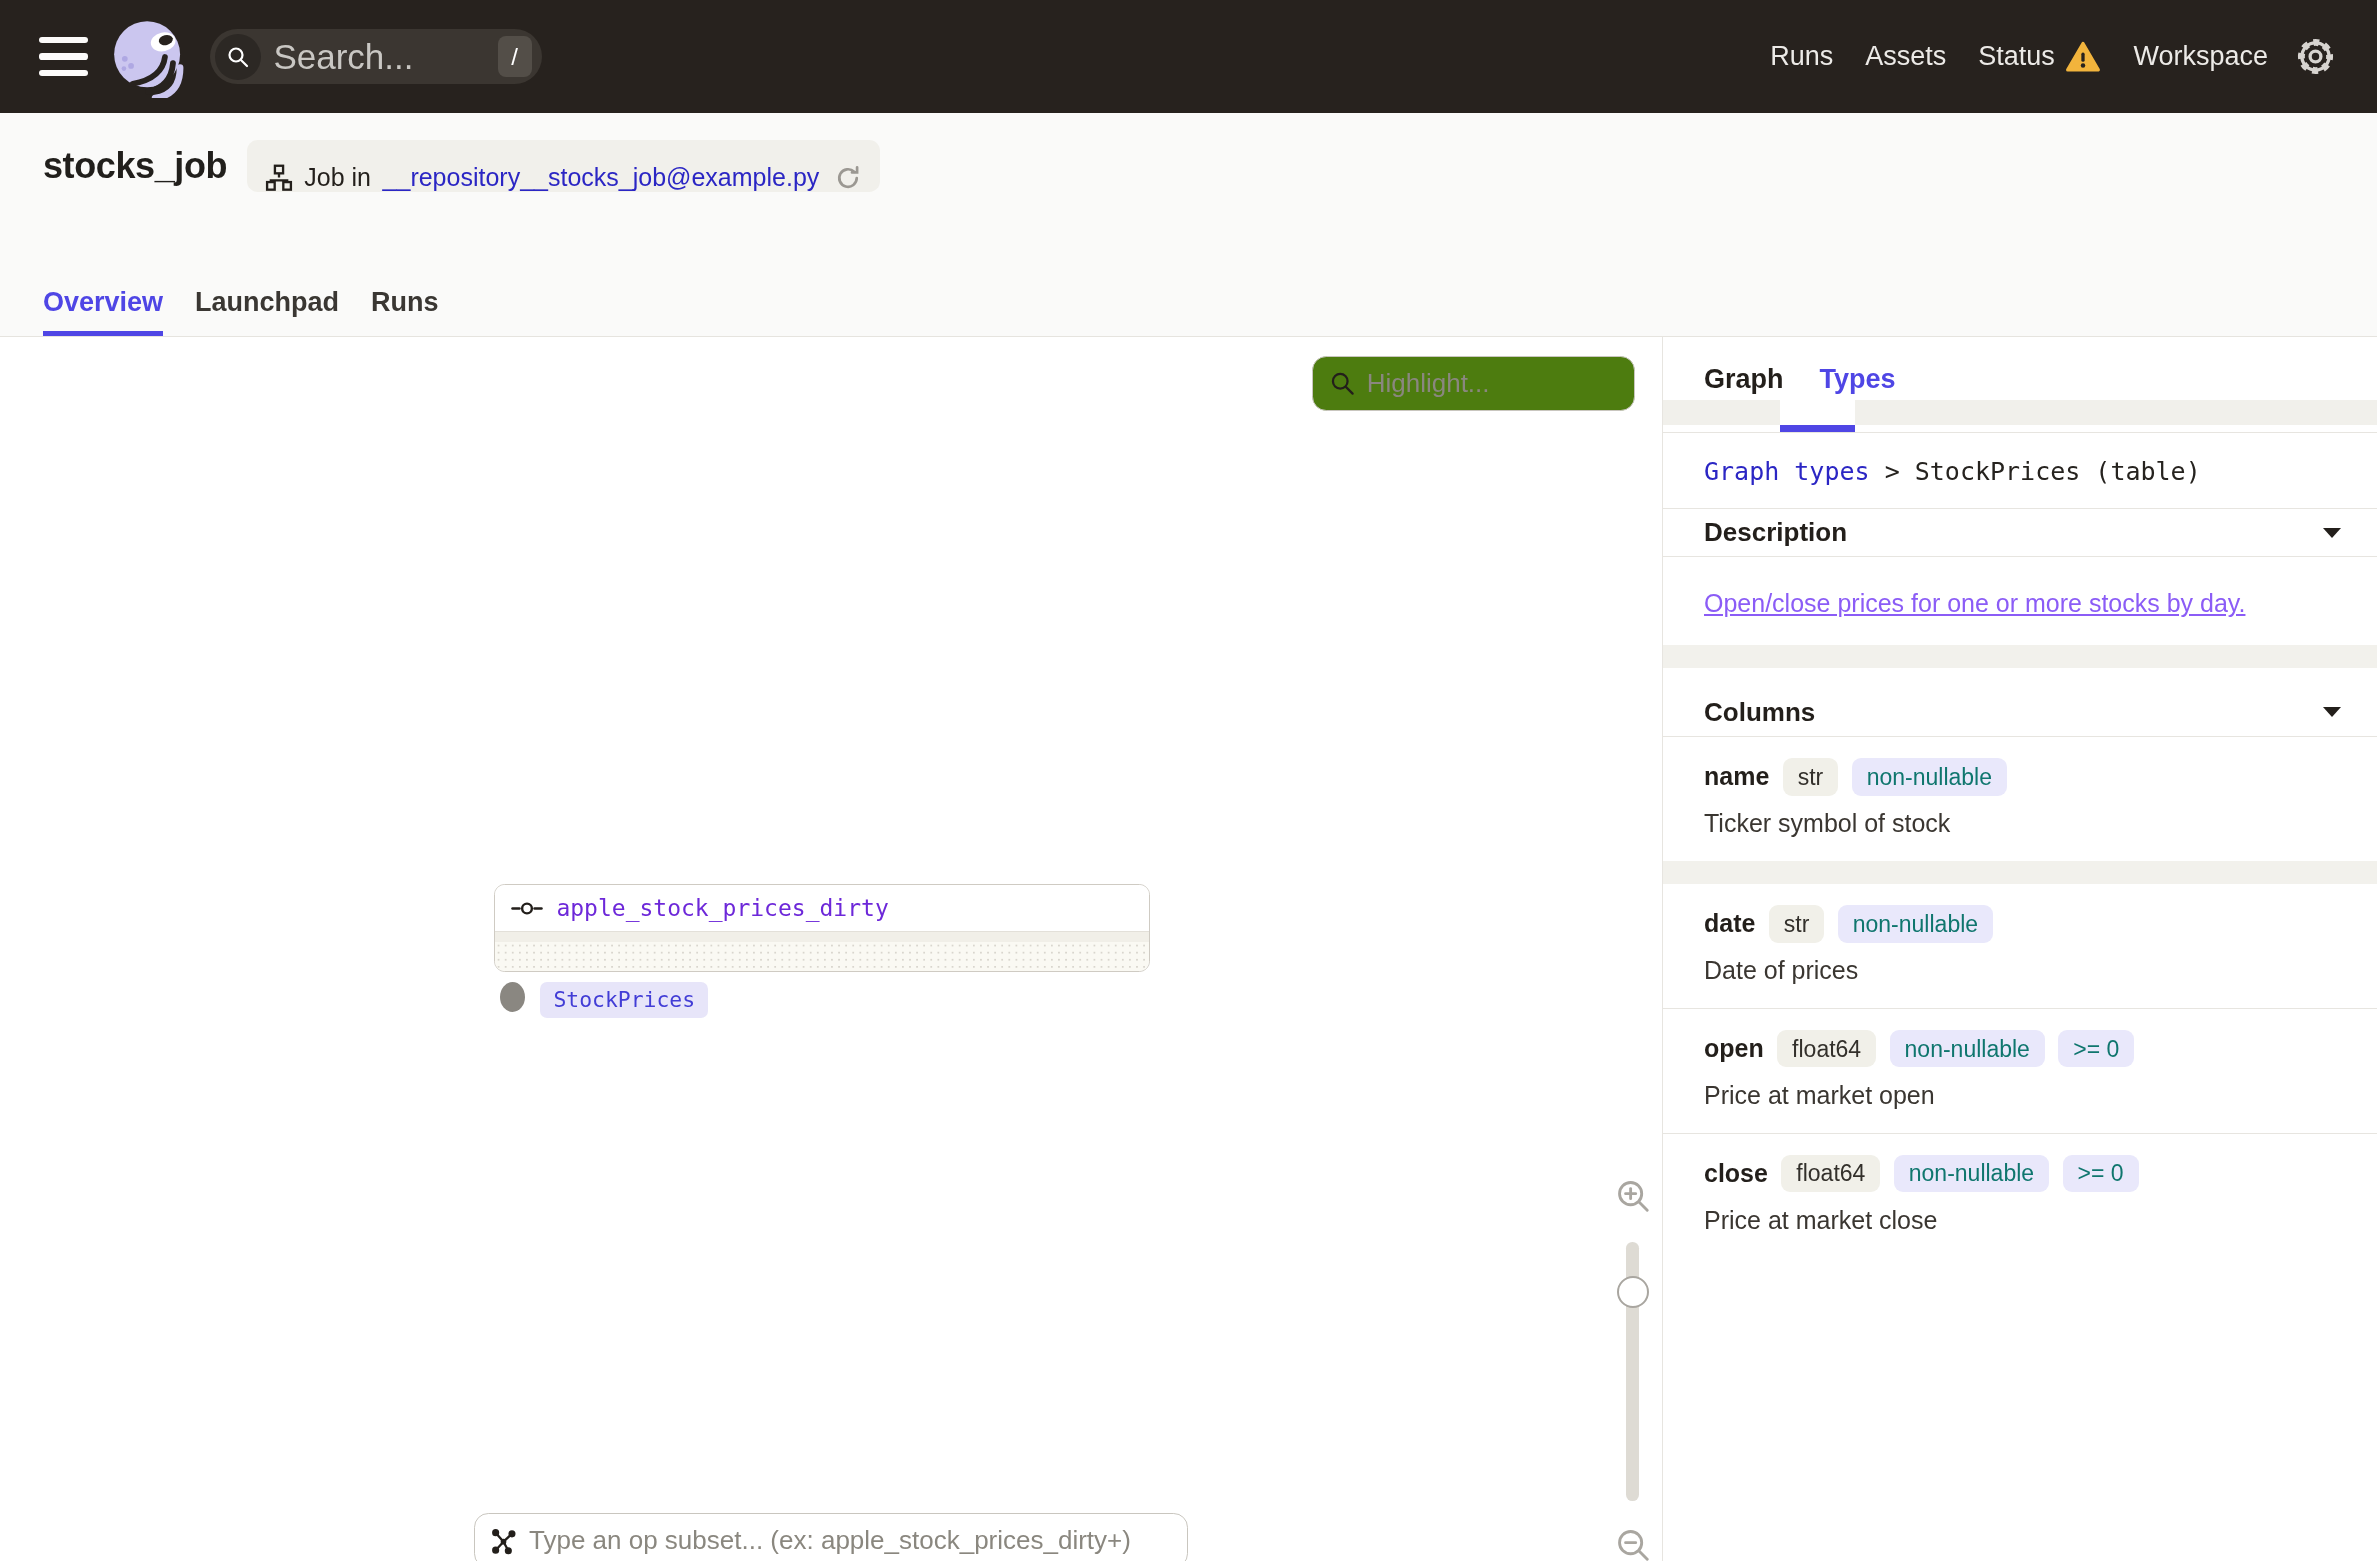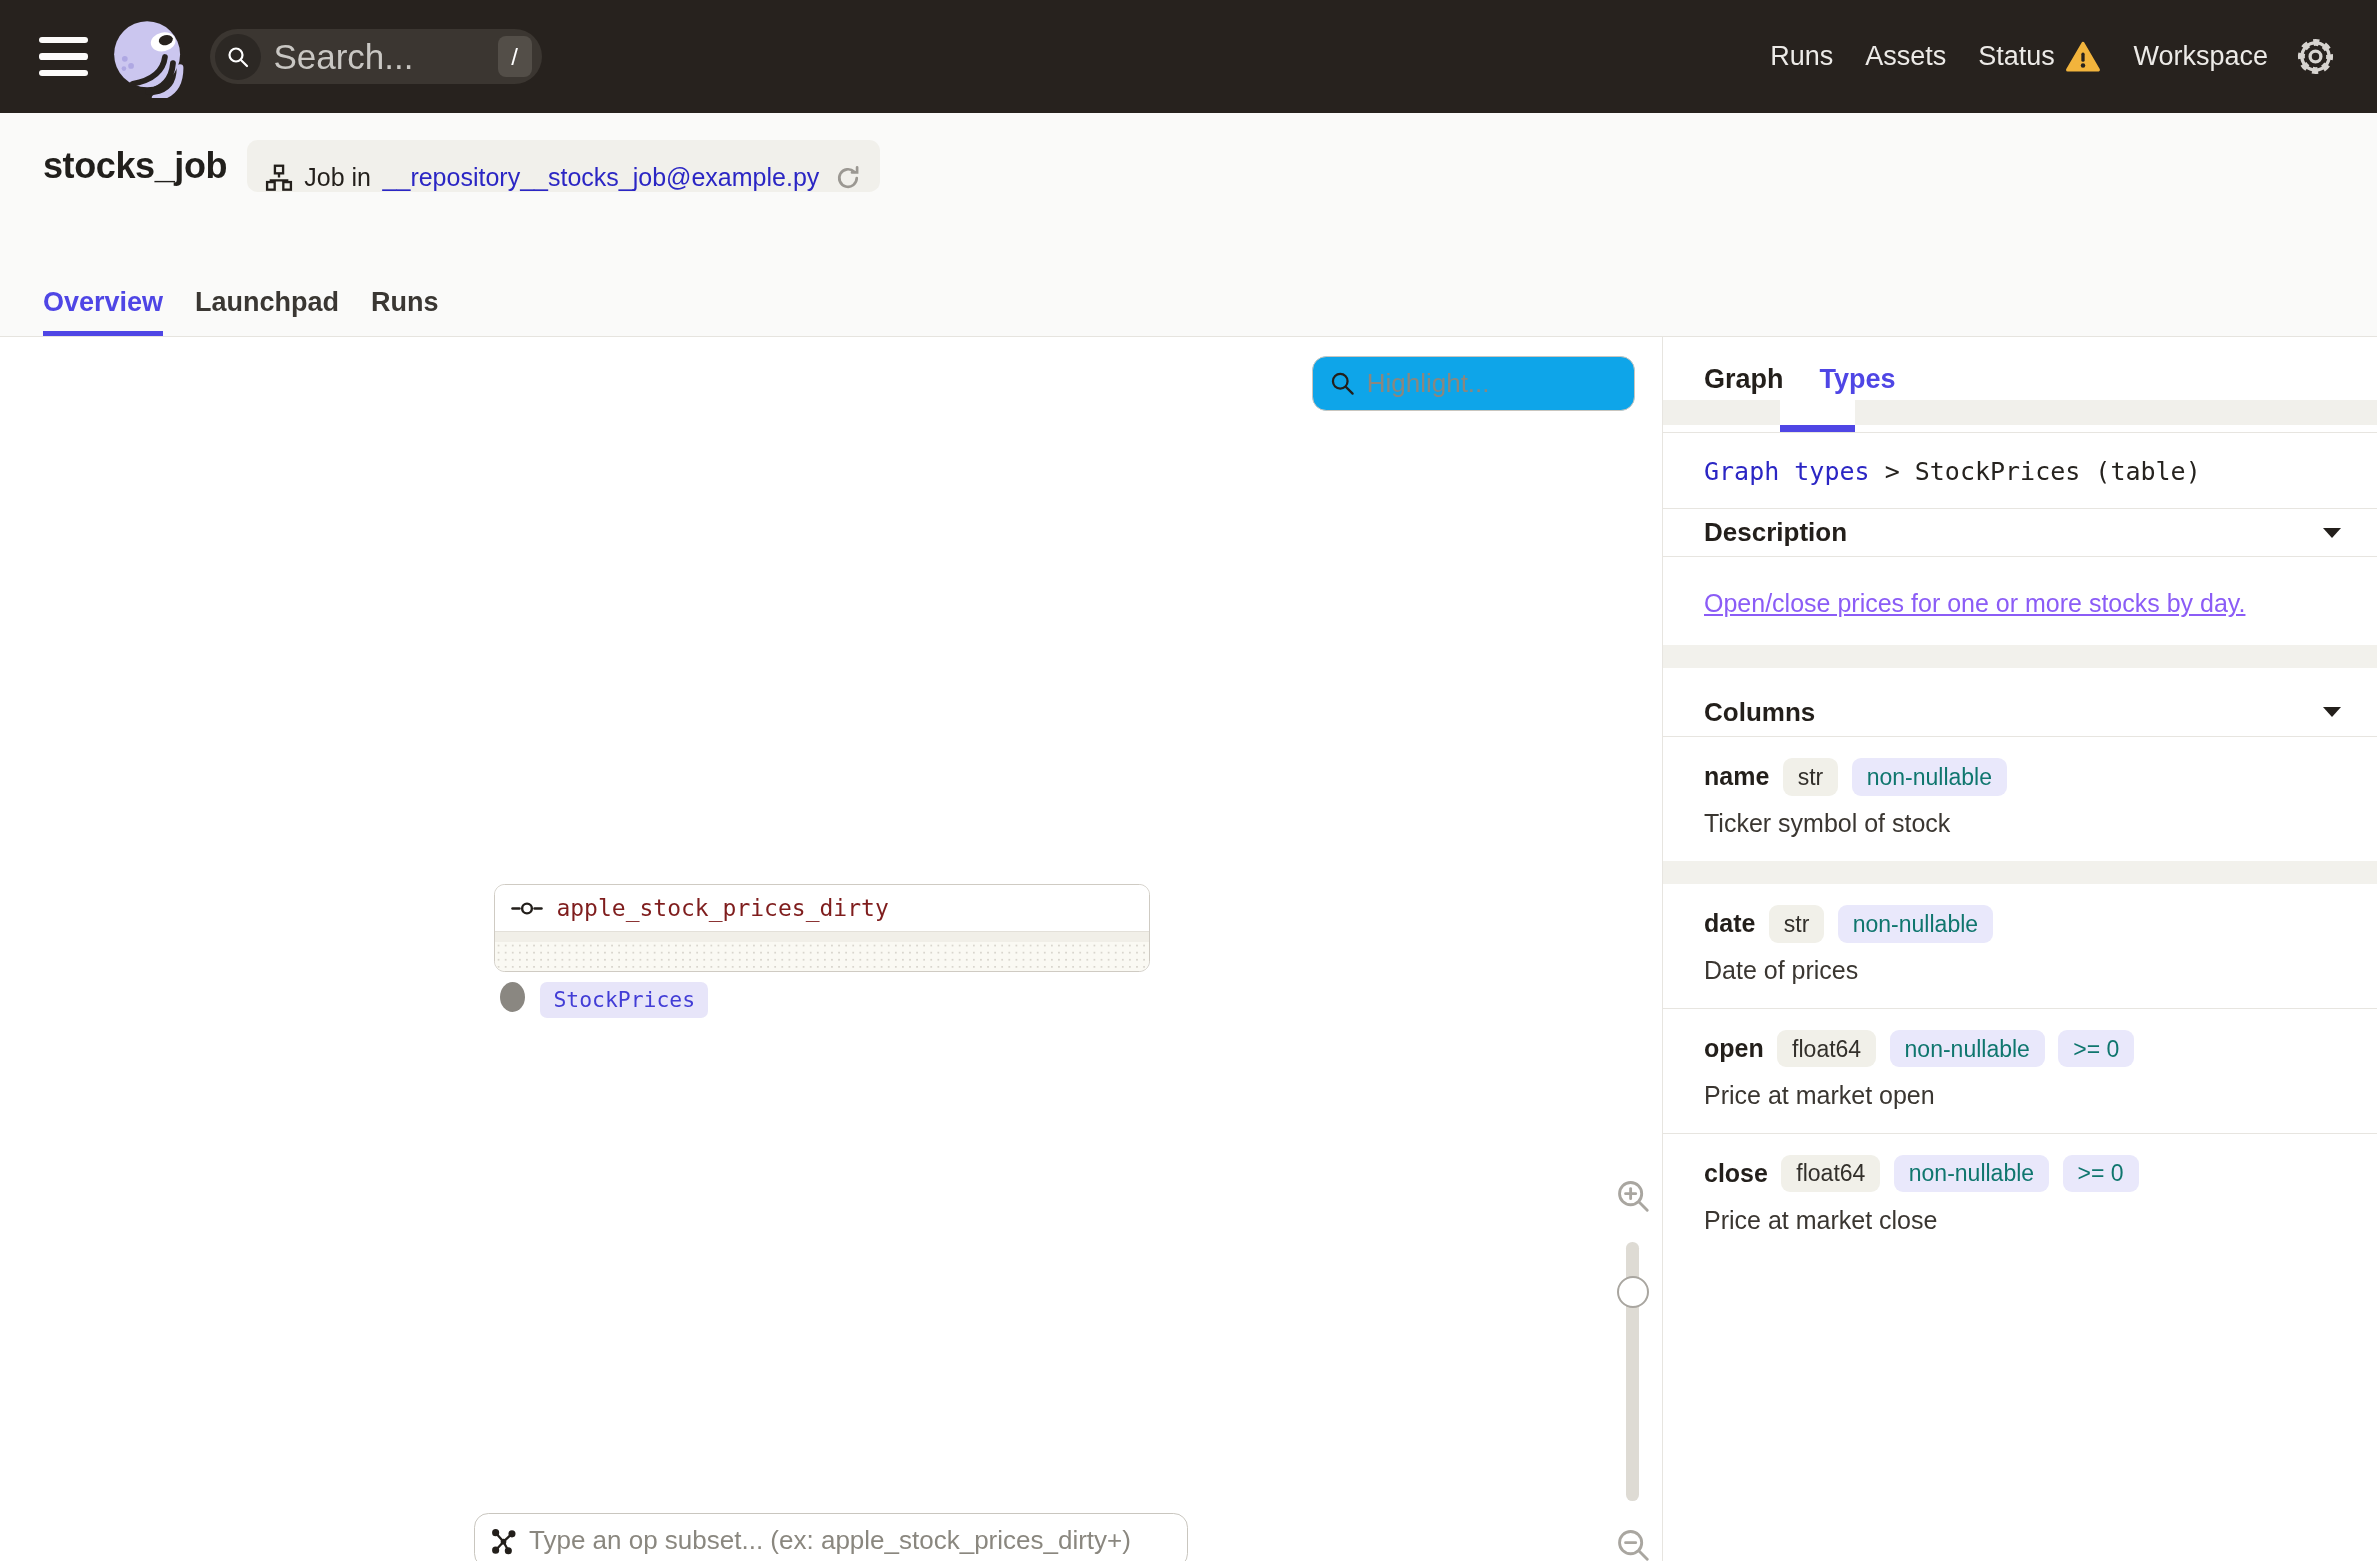--- a/index.html
+++ b/index.html
@@ -32,27 +32,27 @@
   .refresh-btn { background:none; border:none; cursor:pointer; display:flex; align-items:center; margin-left:3.6px; }
   .page-tabs { position:absolute; left:43px; bottom:0; display:flex; gap:32px; }
   .page-tab { position:relative; padding-bottom:18px; font-size:27px; font-weight:600; color:#3A3733; cursor:pointer; }
   .page-tab.active { color:#4F46E5; }
   .page-tab.active::after { content:""; position:absolute; left:0; right:0; bottom:0; height:5.4px; background:#4F46E5; }
 
   
   .main { display:flex; height:1251px; }
   .canvas { flex:1; position:relative; background:#FFFFFF; border-right:0.9px solid #E7E5E0; }
 
-  .highlight-box { position:absolute; top:19px; right:27px; width:323px; height:55px; border:1.8px solid #C9C6BF; border-radius:14.3px; background:#0ea5e9; display:flex; align-items:center; padding:0 14.3px 0 16px; gap:10.7px; }
+  .highlight-box { position:absolute; top:19px; right:27px; width:323px; height:55px; border:1.8px solid #C9C6BF; border-radius:14.3px; background:#4d7c0f; display:flex; align-items:center; padding:0 14.3px 0 16px; gap:10.7px; }
   .highlight-box input { flex:1; min-width:0; border:none; outline:none; font-size:26px; color:#231F1B; font-family:"Liberation Sans", sans-serif; background:transparent; }
   .highlight-box input::placeholder { color:#8A877F; opacity:1; }
 
   .op-node { position:absolute; left:494px; top:547px; width:656px; height:88px; border:1.8px solid #CFCBC3; border-radius:10.7px; background:#FFFFFF; overflow:hidden; display:flex; flex-direction:column; cursor:pointer; }
   .op-node-header { height:46px; display:flex; align-items:center; padding:0 16px; gap:13.4px; background:#FFFFFF; }
-  .op-node-label { font-size:23px; color:#7f1d1d; }
+  .op-node-label { font-size:23px; color:#6d28d9; }
   .op-node-strip { height:10.7px; background:#F1EFE8; border-top:0.9px solid #E3E0D9; }
   .op-node-body { flex:1; background-color:#FAF9F3; background-image:radial-gradient(#D9D6CE 1.2px, transparent 1.3px); background-size:7.1px 7.1px; }
 
   .op-output-row { position:absolute; left:500px; top:645px; display:flex; align-items:flex-start; gap:15px; }
   .output-ellipse { width:25px; height:30px; border-radius:50%; background:#8A8781; }
   .type-tag { font-size:21.4px; color:#423DD6; background:#E7E5F9; border-radius:7.1px; padding:5.4px 13.4px; cursor:pointer; }
 
   .zoom-controls { position:absolute; right:9px; top:840px; width:41px; display:flex; flex-direction:column; align-items:center; color:#A9A6A0; }
   .zoom-track-wrap { position:relative; margin-top:27px; height:259px; width:41px; display:flex; justify-content:center; }
   .zoom-track { width:12.5px; height:259px; border-radius:6.3px; background:#DEDBD4; }

